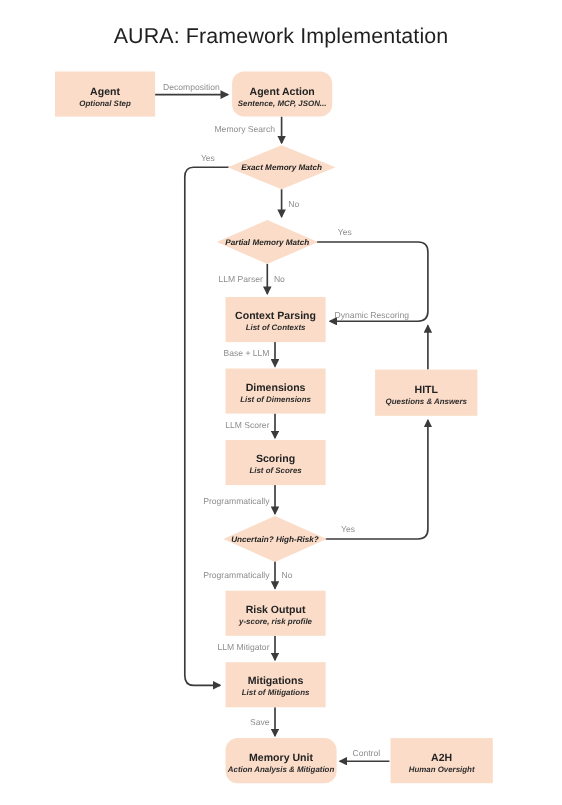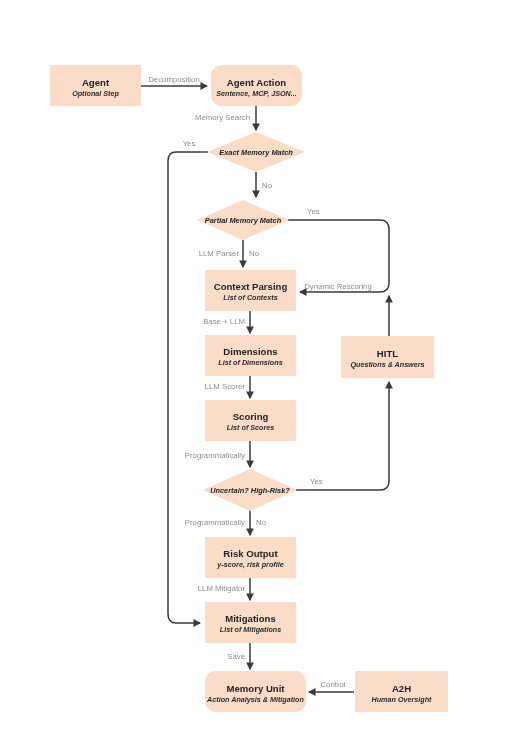--- a/index.html
+++ b/index.html
@@ -42,20 +42,21 @@
     font-size:7.8px;fill:#8d8d8d;
   }
   .edge-label.mid{text-anchor:middle;}
   .edge-label.end{text-anchor:end;}
 </style>
 </head>
 <body>
 
 <div id="canvas">
 
+  <div id="diagram-title">AURA: Framework Implementation</div>
 
   <svg id="flow" viewBox="0 0 511 732">
     <defs>
       <marker id="arrow" viewBox="0 0 10 10" refX="8.4" refY="5" markerWidth="5.2" markerHeight="5.2" orient="auto-start-reverse">
         <path d="M 0 0 L 10 5 L 0 10 z" fill="#3b3b3b"></path>
       </marker>
     </defs>
 
     <g>
       <path class="edge-line" d="M141,86 L207,86" marker-end="url(#arrow)"></path>

